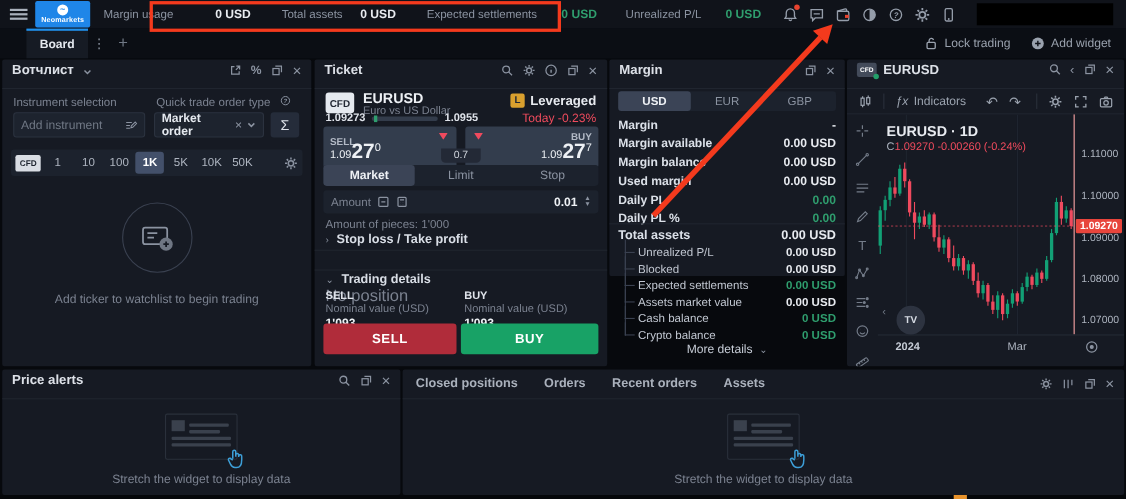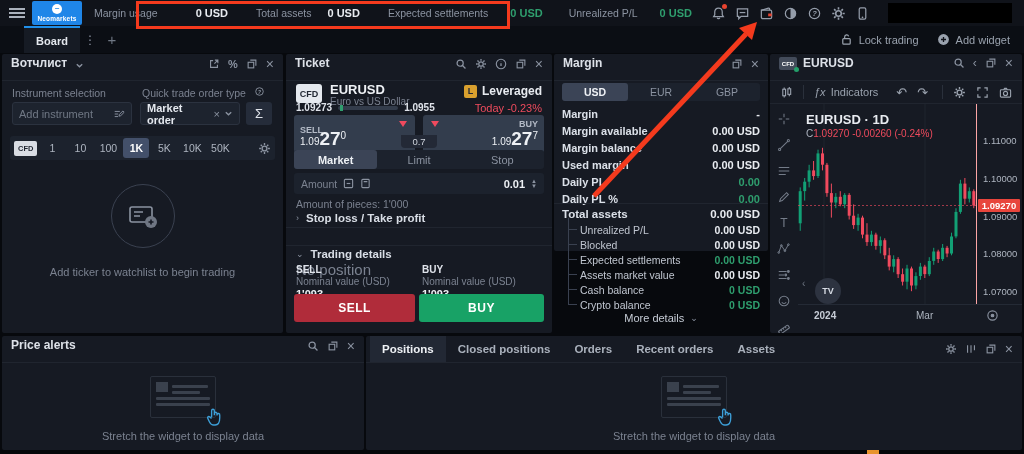--- a/index.html
+++ b/index.html
@@ -741,21 +741,20 @@
             <path d="M9 13V5.5a1.6 1.6 0 0 1 3.2 0V11m0-2a1.6 1.6 0 0 1 3.2 0v2.2m0-1a1.6 1.6 0 0 1 3.2.5V14c0 5-1.5 8.5-5.5 8.5h-1.8c-2.4 0-3.6-1.2-4.8-3.6l-2-4.2a1.5 1.5 0 0 1 2.6-1.5L9 14.6"></path>
           </svg>
         </i>
     </div>
     <div class="stretch-txt" style="margin-top:12px;">Stretch the widget to display data</div>
   </div>
 </div>
 
 <div class="panel" style="left:366px; top:336px; width:656px; height:114px;">
   <div class="ptabs">
-    <span class="t act" style="margin-left:4px">Positions</span>
     <span class="t">Closed positions</span>
     <span class="t">Orders</span>
     <span class="t">Recent orders</span>
     <span class="t">Assets</span>
     <div class="picons" style="margin-right:9px">
       <i style="display: inline-flex;">
           <svg viewBox="0 0 14 14" width="13" height="13" fill="none" stroke="currentColor" stroke-width="1.5">
             <circle cx="7" cy="7" r="2.6"></circle>
             <path d="M7 1.2v2M7 10.8v2M1.2 7h2M10.8 7h2M2.9 2.9l1.4 1.4M9.7 9.7l1.4 1.4M11.1 2.9L9.7 4.3M4.3 9.7l-1.4 1.4"></path>
           </svg>

